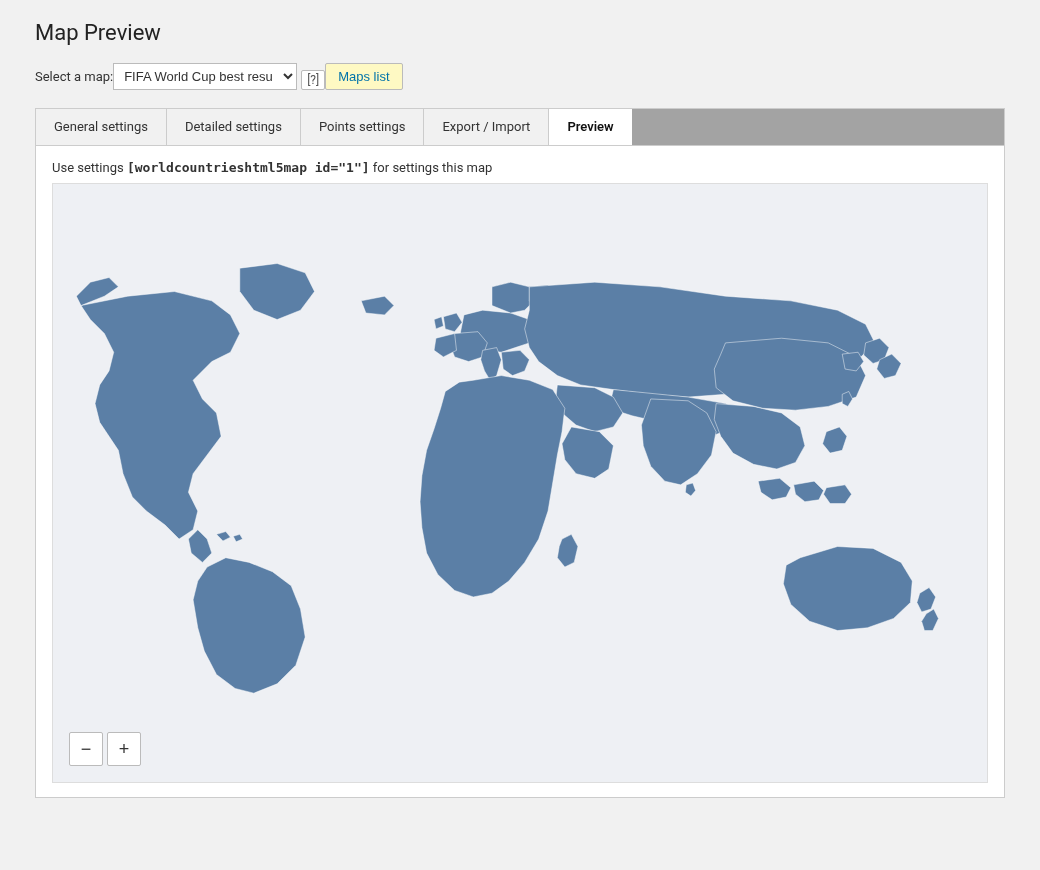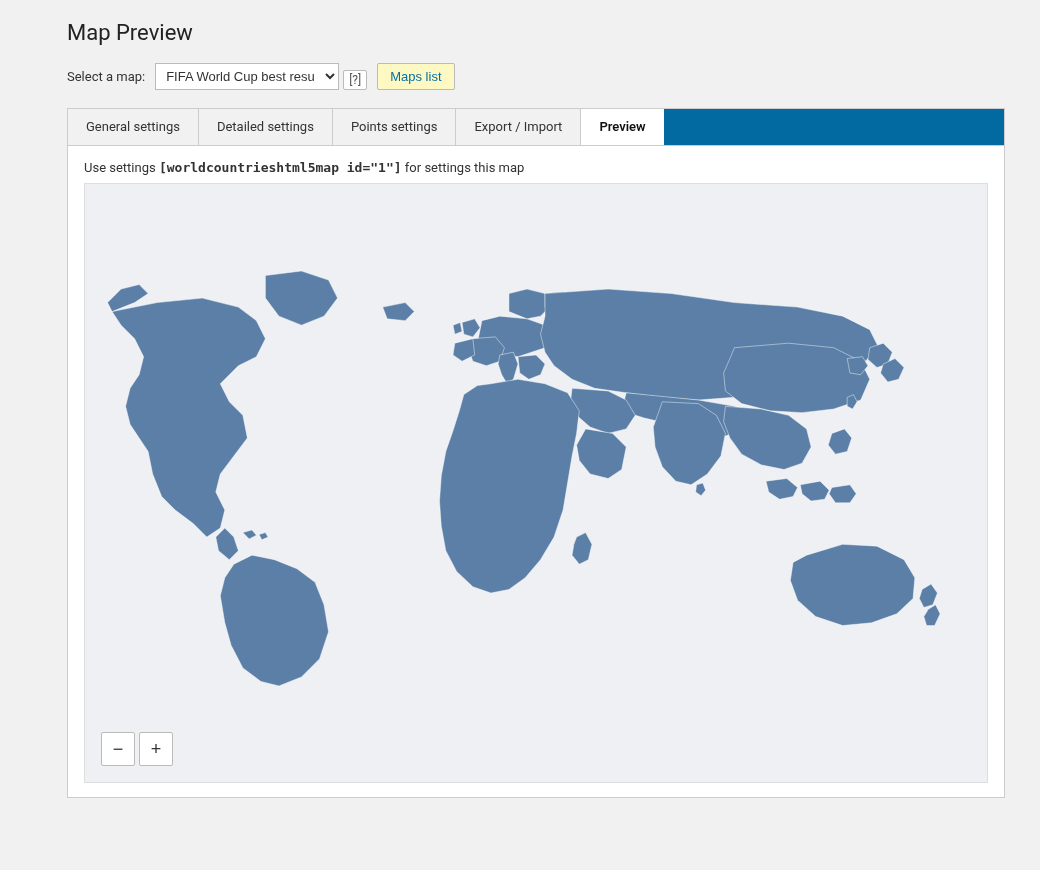--- a/index.html
+++ b/index.html
@@ -5,32 +5,30 @@
     * { box-sizing: border-box; margin: 0; padding: 0; }
     body {
       font-family: -apple-system, BlinkMacSystemFont, "Segoe UI", Roboto, sans-serif;
       background: #f1f1f1;
       color: #333;
       font-size: 14px;
     }
     .page-container {
       padding: 20px 35px;
       max-width: 1040px;
-      margin-left: 32px;
     }
     .page-title {
       font-size: 22px;
       font-weight: 400;
       margin-bottom: 18px;
       color: #222;
     }
     .map-selector-row {
       display: flex;
       align-items: center;
-      gap: 10px;
       margin-bottom: 18px;
     }
     .map-selector-label {
       color: #333;
       font-size: 13px;
     }
     .map-select-wrapper {
       display: flex;
       align-items: flex-end;
       gap: 4px;
@@ -60,21 +58,21 @@
       padding: 5px 12px;
       font-size: 13px;
       color: #0073aa;
       cursor: pointer;
       border-radius: 2px;
     }
     .tabs-container {
       display: flex;
       border: 1px solid #ccc;
       border-bottom: none;
-      background: #0369a1;
+      background: #a3a3a3;
       margin-bottom: 0;
     }
     .tab {
       padding: 10px 18px;
       font-size: 13px;
       border-right: 1px solid #ccc;
       cursor: pointer;
       color: #333;
       background: #f1f1f1;
       user-select: none;

